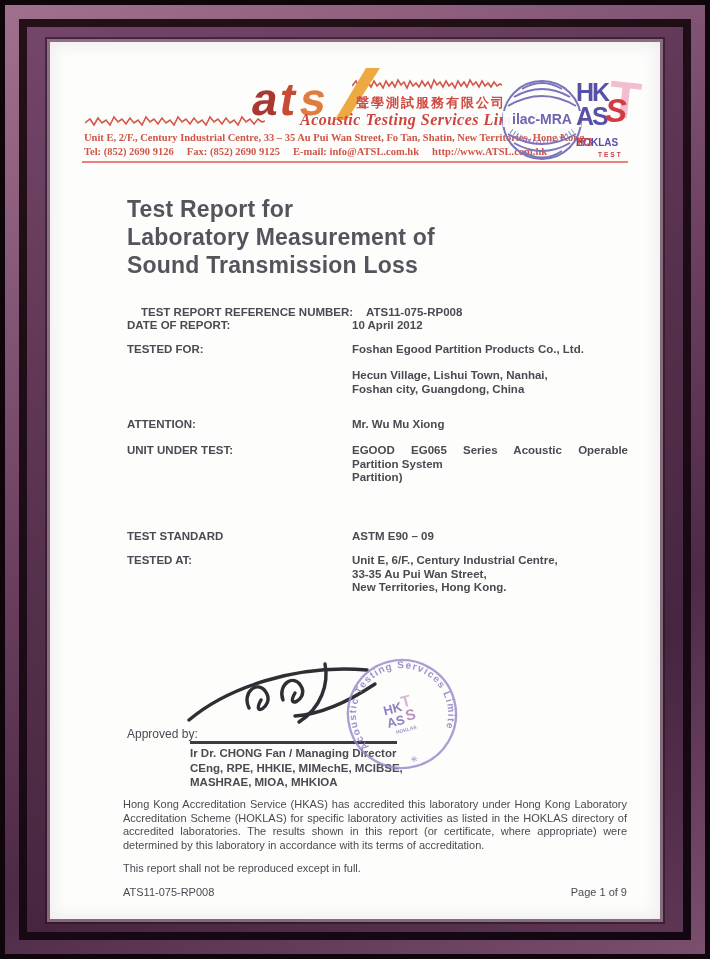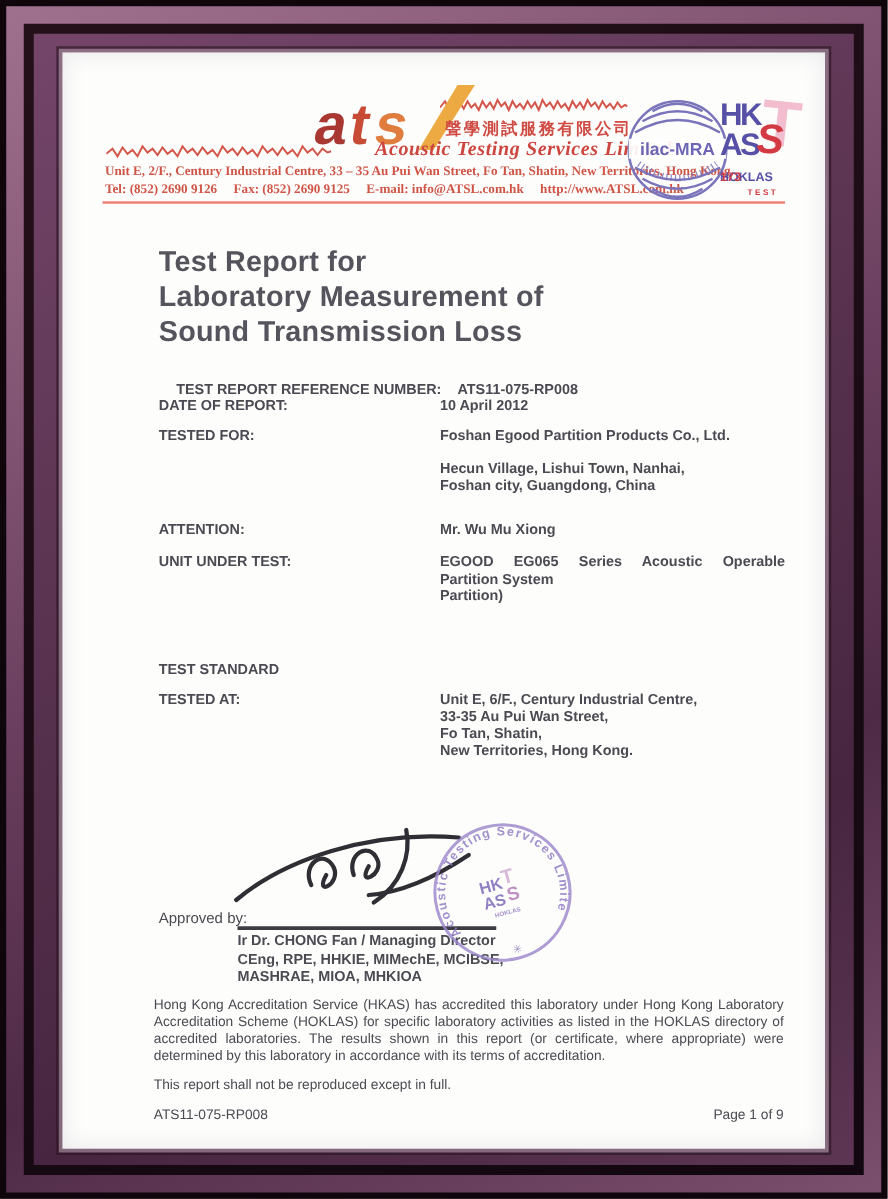--- a/index.html
+++ b/index.html
@@ -133,26 +133,26 @@
   <div class="abs value y-att">Mr. Wu Mu Xiong</div>
 
   <div class="abs label y-uut">UNIT UNDER TEST:</div>
   <div class="abs value y-uut">
       <div class="j">EGOOD EG065 Series Acoustic Operable</div>
       <div>Partition System</div>
       <div>Partition)</div>
     </div>
 
   <div class="abs label y-std">TEST STANDARD</div>
+  <div class="abs value y-std">ASTM E90 – 09</div>
 
   <div class="abs label y-ta">TESTED AT:</div>
   <div class="abs value y-ta">
       <div>Unit E, 6/F., Century Industrial Centre,</div>
       <div>33-35 Au Pui Wan Street,</div>
-      <div>Fo Tan, Shatin,</div>
       <div>New Territories, Hong Kong.</div>
     </div>
 
   <div class="abs approved">Approved by:</div>
 
   <svg class="abs sig" width="220" height="92" viewBox="0 0 220 92">
     <g stroke="#2e2e34" stroke-width="3.4" fill="none" stroke-linecap="round">
       <path d="M6,70 C 44,38 112,14 184,20"></path>
       <path d="M66,58 c -8,-16 10,-30 18,-14 c 6,13 -16,24 -6,6"></path>
       <path d="M100,50 c -6,-16 12,-28 19,-12 c 5,12 -17,22 -7,5"></path>

